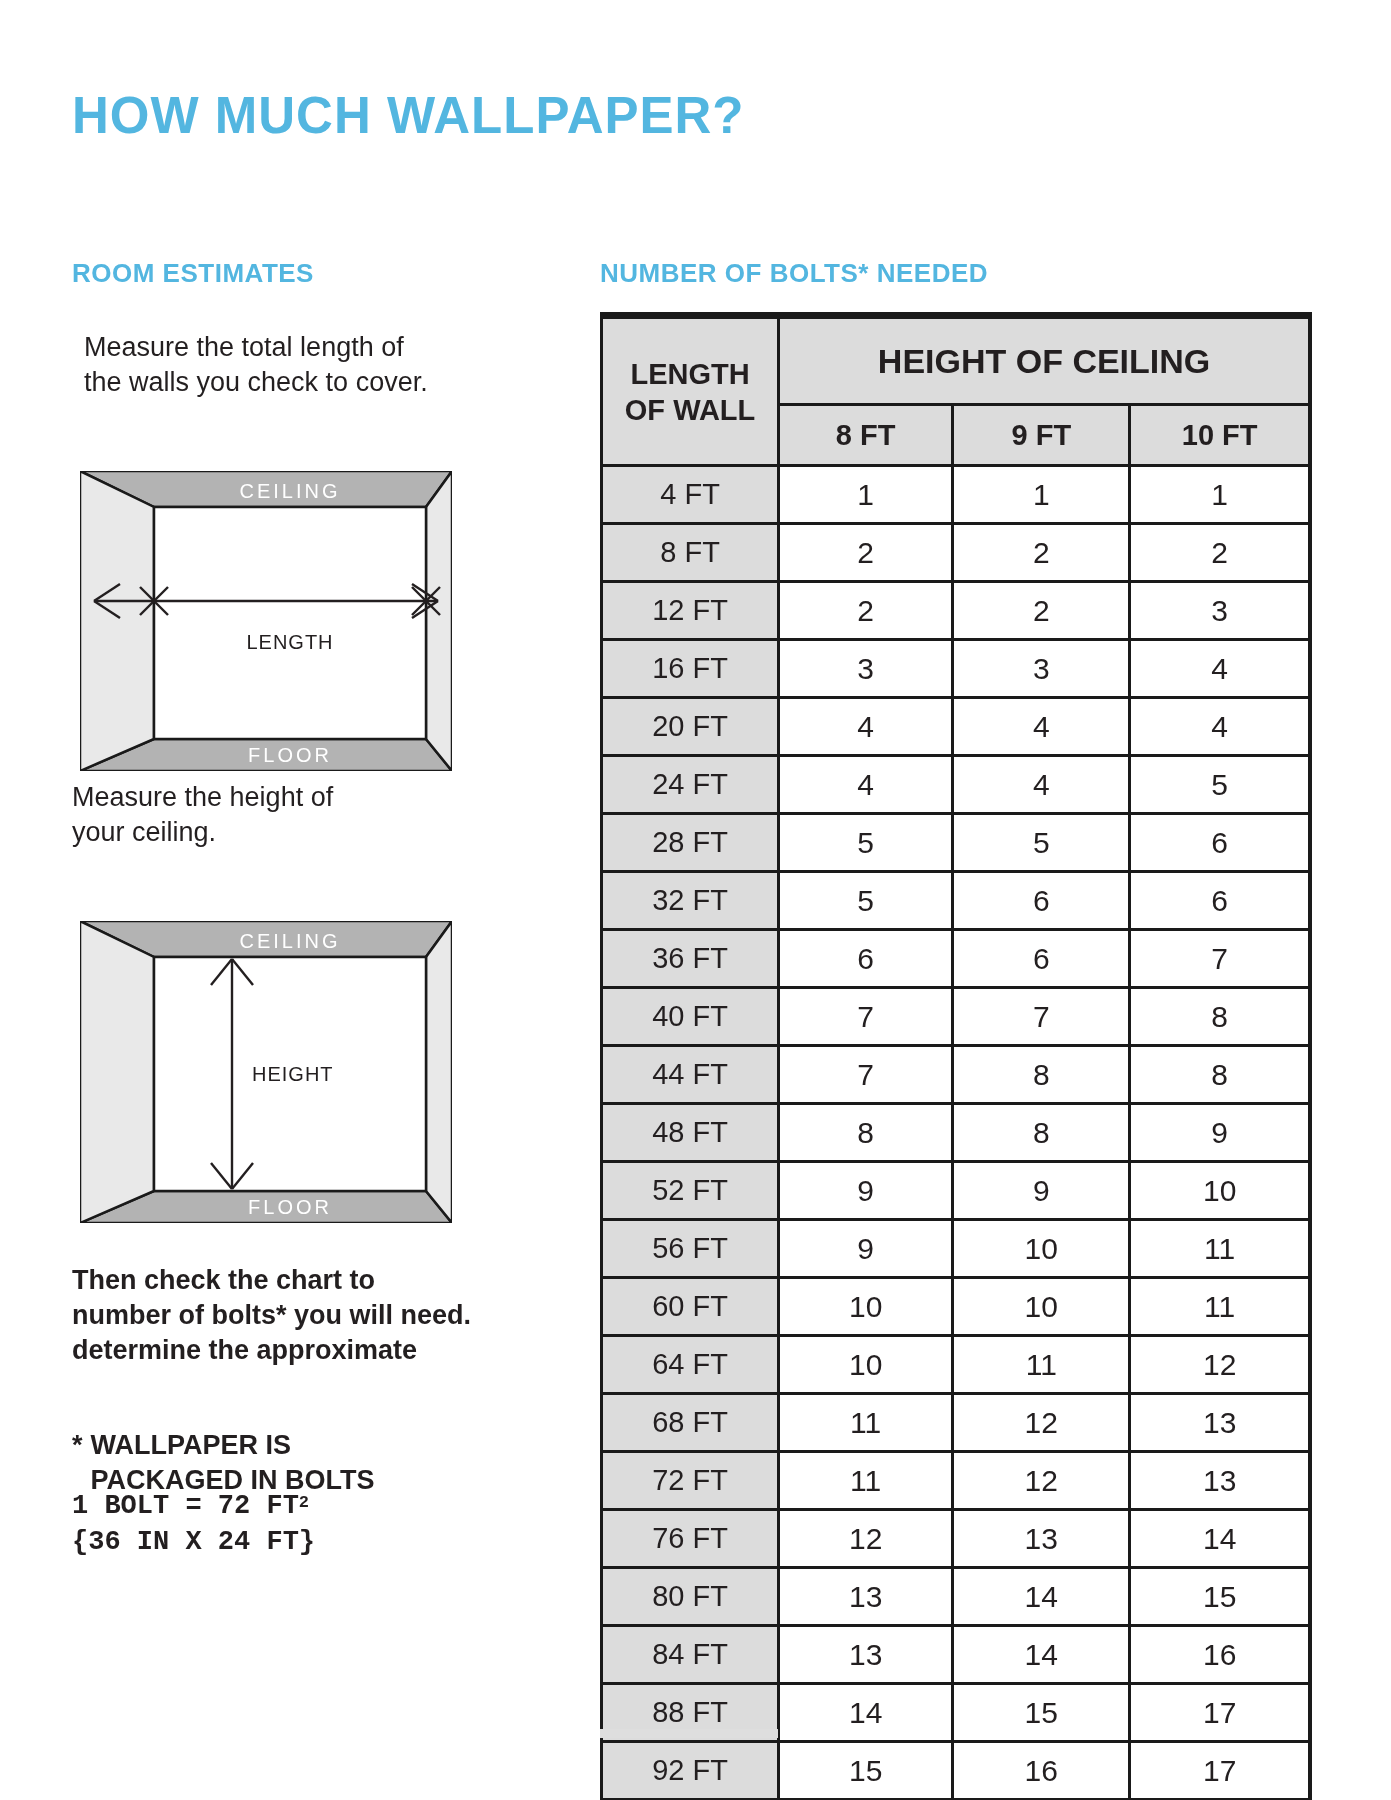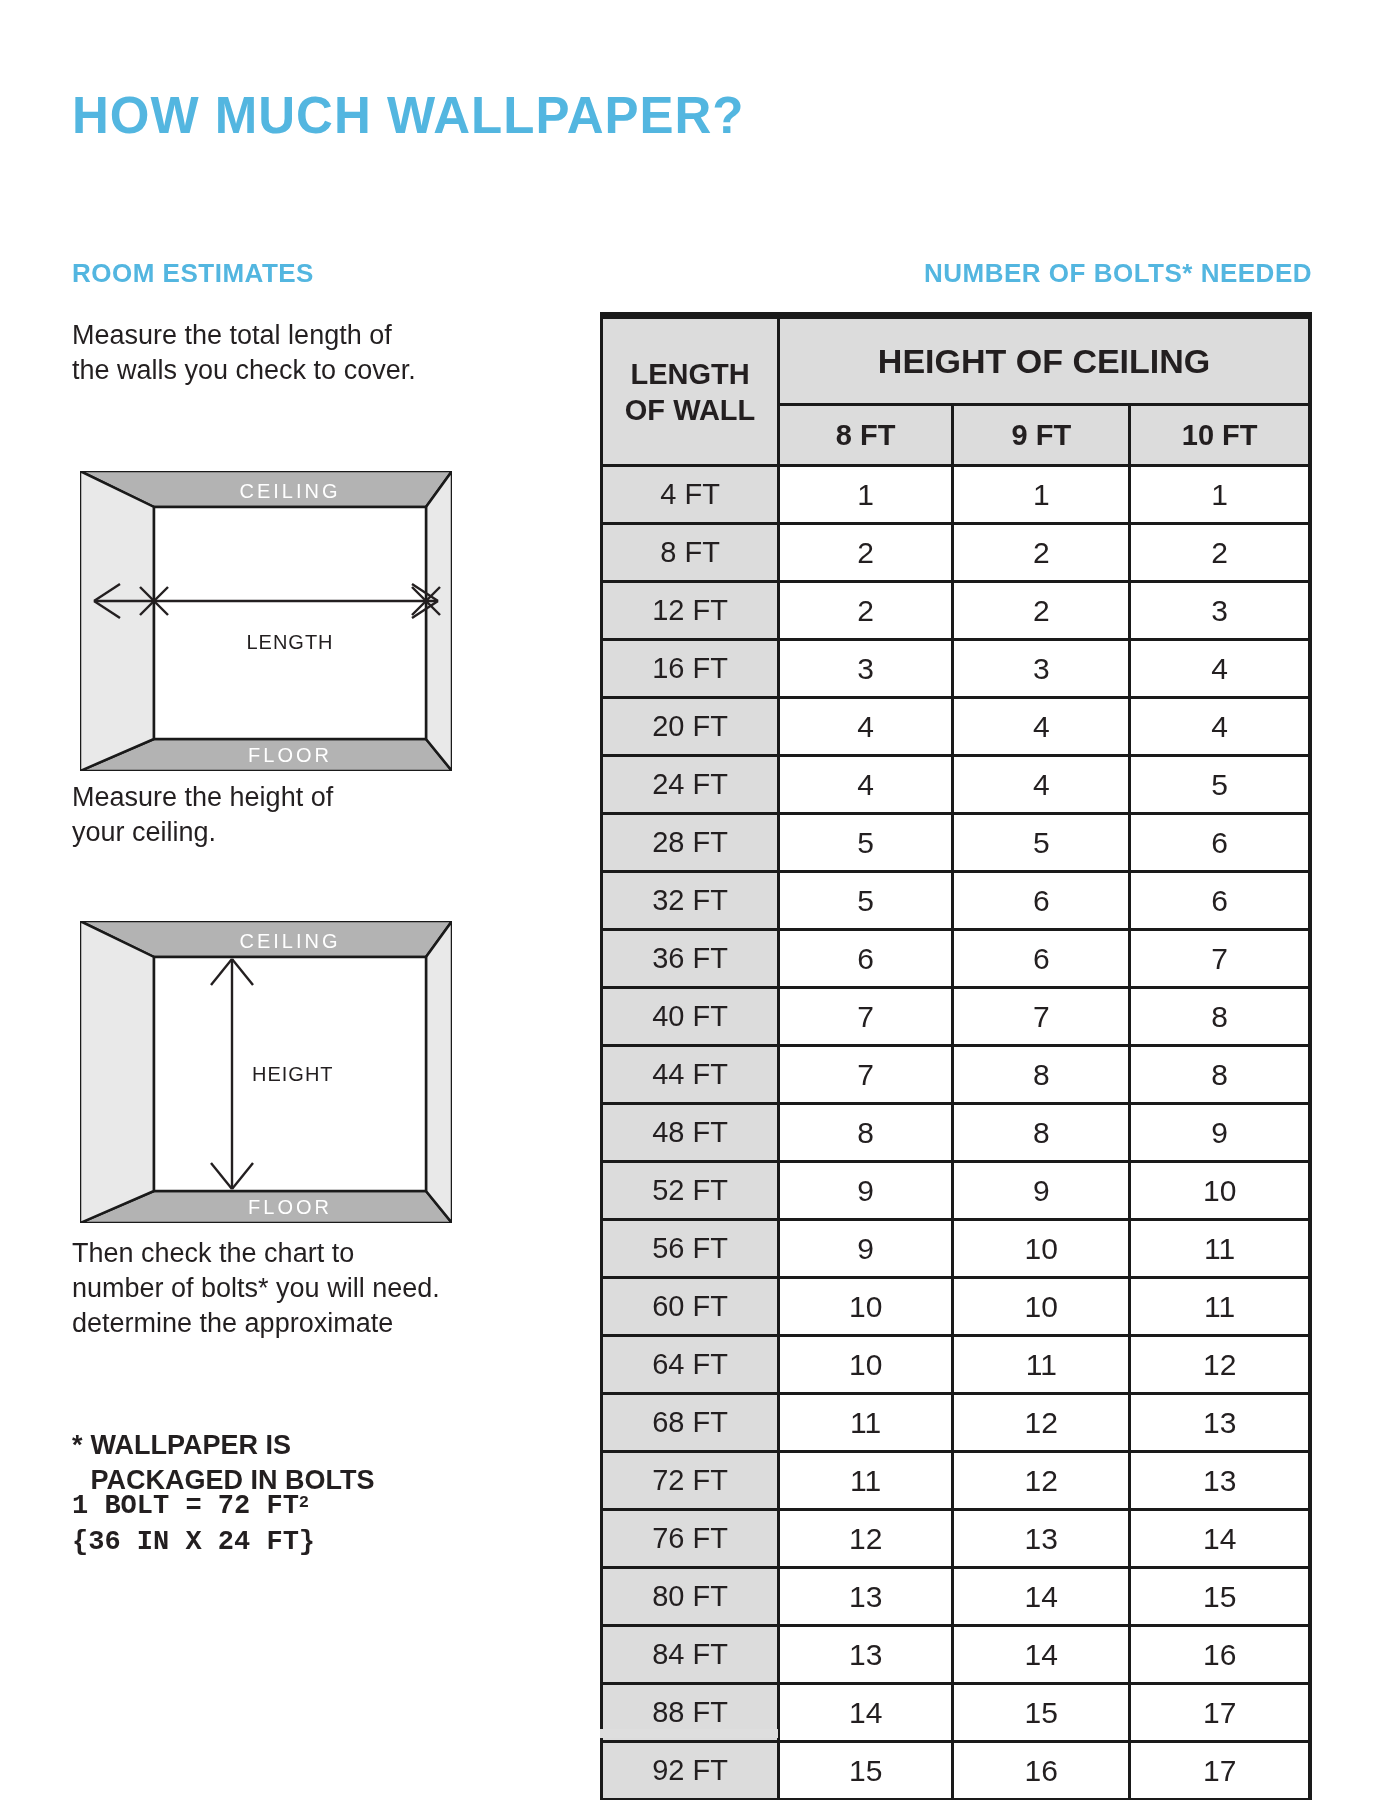--- a/index.html
+++ b/index.html
@@ -13,25 +13,25 @@
   }
   .page-title{
     position:absolute;left:72px;top:86px;
     font-size:51px;font-weight:bold;letter-spacing:1px;
     color:#53b6e0;white-space:nowrap;
   }
   .section-heading{
     font-size:26px;font-weight:bold;color:#53b6e0;letter-spacing:.5px;white-space:nowrap;
   }
   .left-heading{position:absolute;left:72px;top:258px;}
-  .table-heading{position:absolute;left:600px;top:258px;width:712px;text-align:right;}
+  .table-heading{position:absolute;left:600px;top:258px;width:712px;text-align:left;}
   .para{position:absolute;left:72px;font-size:27px;line-height:35px;color:#231f20;}
-  .para-1{top:318px;}
+  .para-1{top:330px;margin-left:12px;}
   .para-2{top:780px;}
-  .para-3{top:1236px;}
+  .para-3{top:1263px;font-weight:bold;}
   .diagram{position:absolute;left:80px;width:372px;margin-top:33px;}
   .diagram-1{top:438px;height:300px;}
   .diagram-2{top:888px;height:302px;}
   .footnote{
     position:absolute;left:72px;top:1428px;
     font-size:27px;font-weight:bold;line-height:35px;
     display:flex;
   }
   .footnote .star{margin-right:8px;}
   .bolt-eq{

